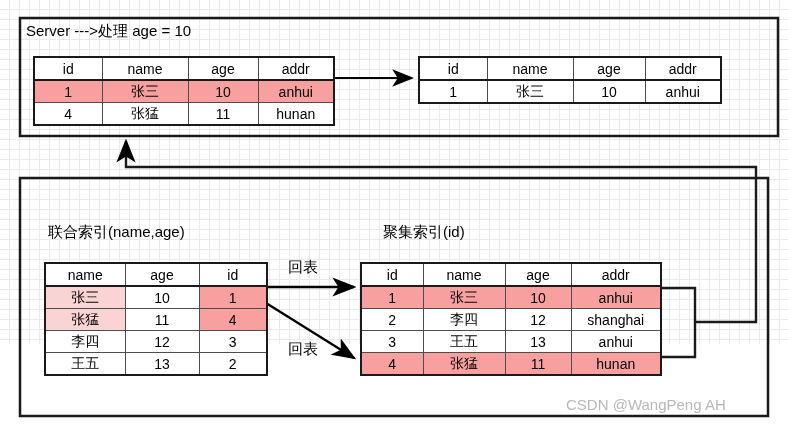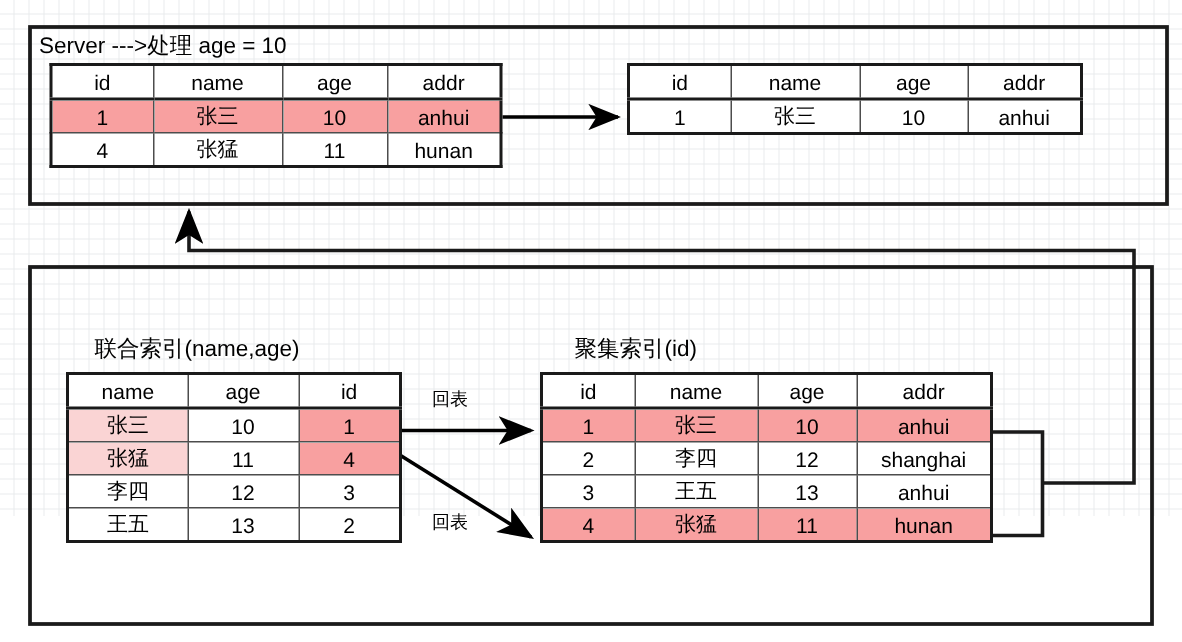--- a/index.html
+++ b/index.html
@@ -28,20 +28,21 @@
     color:#000;
     white-space:nowrap;
     line-height:18px;
   }
   .tbl{
     position:absolute;
     border-collapse:collapse;
     table-layout:fixed;
     background:#fff;
     border:2px solid #1a1a1a;
+    margin-top:14px;
   }
   .tbl td{
     border:1px solid #4d4d4d;
     text-align:center;
     font-size:14px;
     color:#000;
     height:21px;
     padding:0 2px;
     white-space:nowrap;
     overflow:hidden;
@@ -50,21 +51,21 @@
   .hl{background:#f8a0a0;}
   .hl-light{background:#fad4d4;}
   .ttl{
     position:absolute;
     font-size:15px;
     color:#000;
     white-space:nowrap;
   }
   .edge-label{
     position:absolute;
-    font-size:12px;
+    font-size:15px;
     color:#000;
     white-space:nowrap;
   }
   .watermark{
     position:absolute;
     font-size:15px;
     color:#b8b8b8;
     white-space:nowrap;
   }
 </style>
@@ -143,21 +144,21 @@
       <tr>
         <td>1</td>
         <td>张三</td>
         <td>10</td>
         <td>anhui</td>
       </tr>
     </tbody>
   </table>
 
 
-  <div class="ttl" style="left:63px;top:223px;">联合索引(name,age)</div>
+  <div class="ttl" style="left:48px;top:223px;">联合索引(name,age)</div>
 
   <table class="tbl" style="left:44px;top:248px;width:222px;">
     <colgroup>
         <col style="width:80px">
         <col style="width:74px">
         <col style="width:68px">
       </colgroup>
     <tbody>
       <tr>
         <td>name</td>
@@ -226,14 +227,15 @@
       </tr>
       <tr>
         <td class="hl">4</td>
         <td class="hl">张猛</td>
         <td class="hl">11</td>
         <td class="hl">hunan</td>
       </tr>
     </tbody>
   </table>
 
+  <div class="watermark" style="left:566px;top:396px;">CSDN @WangPeng AH</div>
 
 </div>
 
 </body></html>

